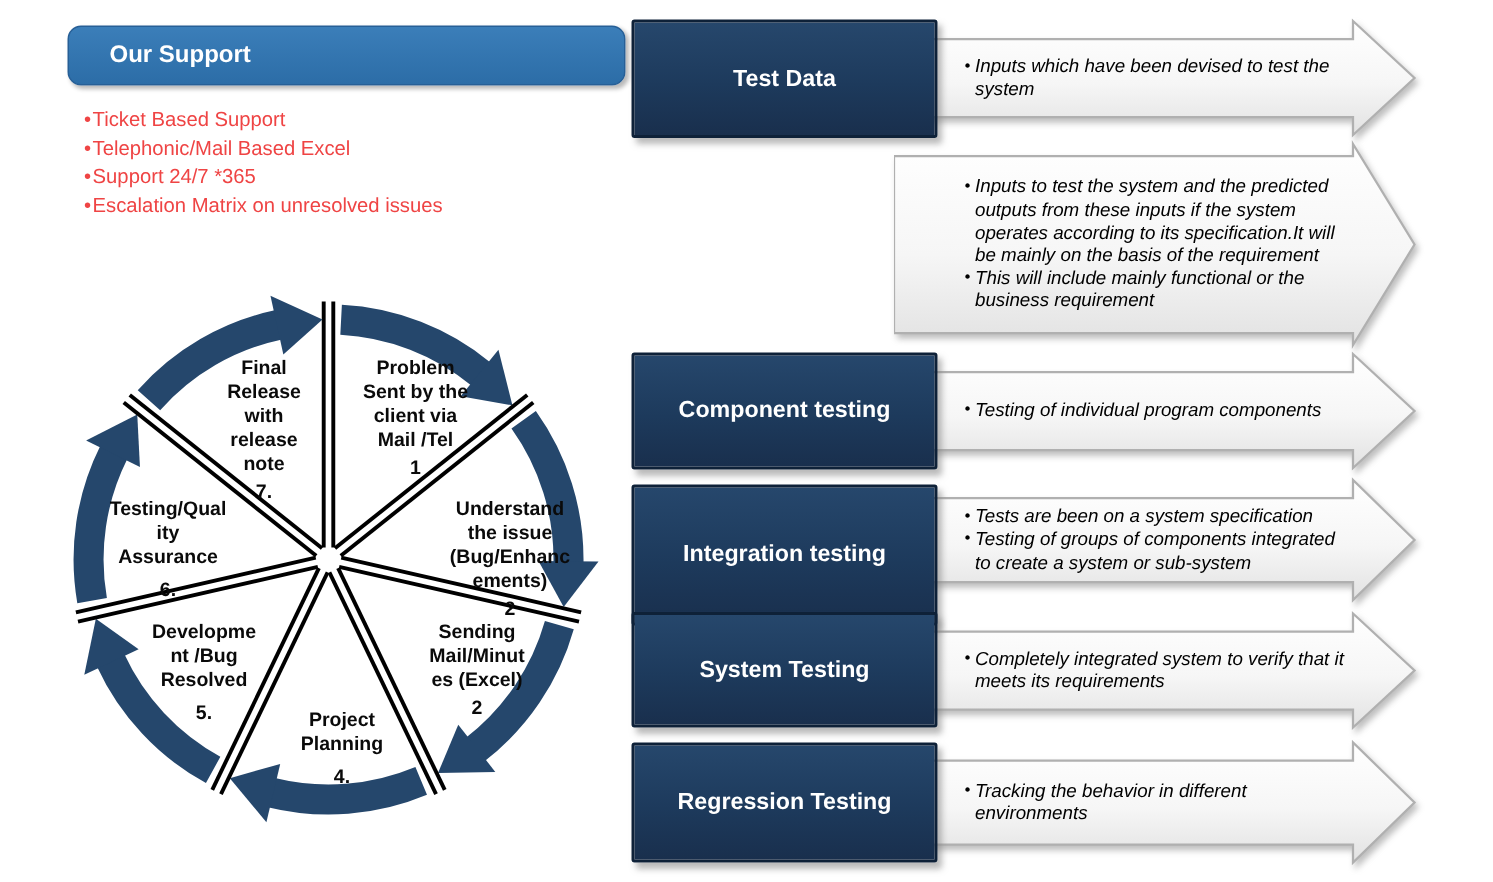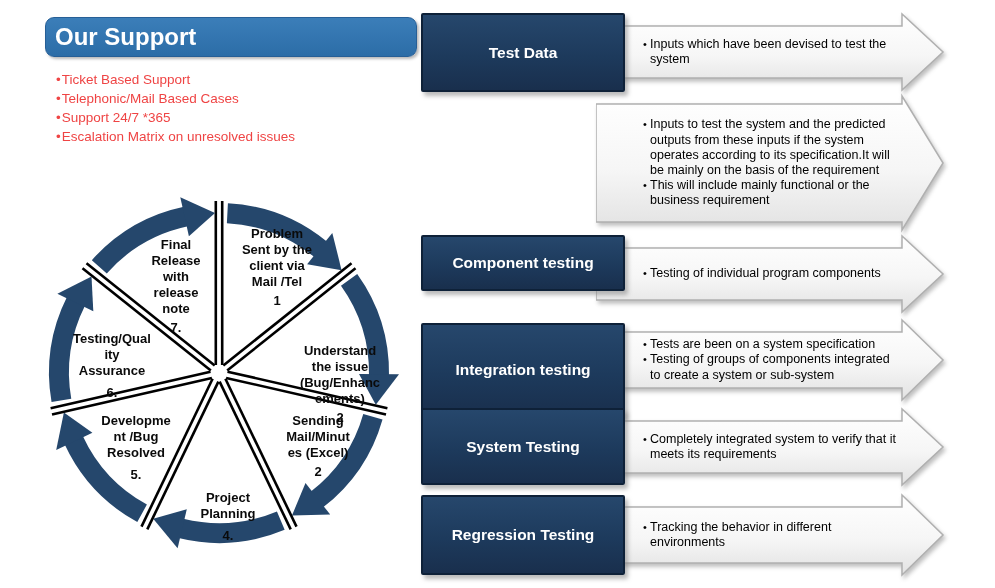--- a/index.html
+++ b/index.html
@@ -3,21 +3,21 @@
 <meta charset="utf-8">
 <style>
   html,body{margin:0;padding:0;background:#ffffff;}
   .slide{position:relative;width:995px;height:588px;background:#ffffff;overflow:hidden;
          font-family:"Liberation Sans",sans-serif;}
 
   
   .title-bar{position:absolute;left:45px;top:17px;width:370px;height:38px;
     background:linear-gradient(#3b7eb9,#2c6da7);border:1px solid #275f96;border-radius:9px;
     box-shadow:2px 2px 3px rgba(0,0,0,.28);display:flex;align-items:center;}
-  .title-bar span{color:#ffffff;font-size:24px;font-weight:bold;padding-left:9px;}
+  .title-bar span{color:#ffffff;font-size:16px;font-weight:bold;padding-left:27px;}
 
   .support-bullets{position:absolute;left:56px;top:70px;width:360px;
     font-size:13.5px;line-height:19px;color:#ef4444;}
   .sb::before{content:"\2022";margin-right:1px;}
 
   
   #cycle-ring{position:absolute;left:30px;top:180px;}
   .seg{position:absolute;text-align:center;color:#0a0a0a;}
   .seg-label{font-size:13px;line-height:16px;font-weight:bold;white-space:pre-line;}
   .seg-num{font-size:13px;font-weight:bold;margin-top:3px;}
@@ -28,21 +28,21 @@
     filter:drop-shadow(2px 3px 2px rgba(110,110,110,.45));}
   .rarrow polygon{fill:url(#agrad);stroke:#b0b0b0;stroke-width:1.5;}
   .rbox{position:absolute;left:421px;width:204px;z-index:2;
     background:linear-gradient(#26476c,#1d3a5c 55%,#192f4d);
     border:2px solid #0e2138;border-radius:2px;
     box-shadow:3px 4px 4px rgba(130,130,130,.55);
     display:flex;align-items:center;justify-content:center;box-sizing:border-box;}
   .rbox span{color:#ffffff;font-size:15.5px;font-weight:bold;text-align:center;}
   .rtext{position:absolute;left:643px;width:256px;z-index:3;
     display:flex;flex-direction:column;justify-content:center;}
-  .ab{position:relative;padding-left:7px;font-size:12.5px;line-height:15.2px;color:#000;}
+  .ab{position:relative;padding-left:7px;font-size:12.5px;line-height:15.2px;color:#000;font-style:italic;}
   .ab::before{content:"\2022";position:absolute;left:0;top:0;font-size:11px;}
 </style>
 </head>
 <body>
 
 <svg width="1" height="1" style="position:absolute" aria-hidden="true">
   <defs>
     <linearGradient id="agrad" x1="0" y1="0" x2="0" y2="1">
       <stop offset="0" stop-color="#ffffff"></stop>
       <stop offset="0.55" stop-color="#f6f6f6"></stop>
@@ -52,21 +52,21 @@
 </svg>
 
 <div class="slide">
 
   <div class="title-bar">
     <span>Our Support</span>
   </div>
 
   <div class="support-bullets">
     <div class="sb">Ticket Based Support</div>
-    <div class="sb">Telephonic/Mail Based Cases</div>
+    <div class="sb">Telephonic/Mail Based Excel</div>
     <div class="sb">Support 24/7 *365</div>
     <div class="sb">Escalation Matrix on unresolved issues</div>
   </div>
 
   <svg id="cycle-ring" width="390" height="400" viewBox="0 0 390 400">
       <path d="M 197.4 33.2 A 160 160 0 0 1 290.8 69.5" fill="none" stroke="#25476c" stroke-width="20"></path>
       <polygon points="302.3,53.1 277.1,84.2 311.6,90.2" fill="#25476c"></polygon>
       <line x1="185.8" y1="185.0" x2="185.8" y2="21.0" stroke="#000" stroke-width="2.6"></line>
       <line x1="192.2" y1="185.0" x2="192.2" y2="21.0" stroke="#000" stroke-width="2.6"></line>
       <path d="M 319.1 99.9 A 160 160 0 0 1 349.0 195.6" fill="none" stroke="#25476c" stroke-width="20"></path>
@@ -88,41 +88,41 @@
       <path d="M 31.4 220.4 A 160 160 0 0 1 46.0 121.3" fill="none" stroke="#25476c" stroke-width="20"></path>
       <polygon points="27.4,113.7 63.3,131.3 61.5,96.4" fill="#25476c"></polygon>
       <line x1="181.9" y1="197.9" x2="22.0" y2="234.4" stroke="#000" stroke-width="2.6"></line>
       <line x1="180.5" y1="191.7" x2="20.6" y2="228.2" stroke="#000" stroke-width="2.6"></line>
       <path d="M 69.3 86.8 A 160 160 0 0 1 155.9 36.5" fill="none" stroke="#25476c" stroke-width="20"></path>
       <polygon points="150.3,17.2 158.9,56.3 185.0,33.0" fill="#25476c"></polygon>
       <line x1="180.8" y1="190.5" x2="52.5" y2="88.3" stroke="#000" stroke-width="2.6"></line>
       <line x1="184.7" y1="185.5" x2="56.5" y2="83.3" stroke="#000" stroke-width="2.6"></line>
     </svg>
 
-  <div class="seg" style="left:224px;top:226px;width:106px">
+  <div class="seg" style="left:224px;top:237px;width:106px">
     <div class="seg-label">Problem
 Sent by the
 client via
 Mail /Tel</div>
     <div class="seg-num">1</div>
   </div>
-  <div class="seg" style="left:278px;top:343px;width:124px">
+  <div class="seg" style="left:278px;top:331px;width:124px">
     <div class="seg-label">Understand
 the issue
 (Bug/Enhanc
 ements)</div>
     <div class="seg-num">2</div>
   </div>
   <div class="seg" style="left:262px;top:413px;width:112px">
     <div class="seg-label">Sending
 Mail/Minut
 es (Excel)</div>
     <div class="seg-num">2</div>
   </div>
-  <div class="seg" style="left:176px;top:490px;width:104px">
+  <div class="seg" style="left:176px;top:472px;width:104px">
     <div class="seg-label">Project
 Planning</div>
     <div class="seg-num mt6">4.</div>
   </div>
   <div class="seg" style="left:80px;top:413px;width:112px">
     <div class="seg-label">Developme
 nt /Bug
 Resolved</div>
     <div class="seg-num mt6">5.</div>
   </div>
@@ -156,21 +156,21 @@
   <svg class="rarrow" style="top:405px" width="352" height="84" viewBox="0 0 352 84">
       <polygon points="0,16 306,16 306,4 347,42 306,80 306,68 0,68"></polygon>
     </svg>
   <svg class="rarrow" style="top:491px" width="352" height="88" viewBox="0 0 352 88">
       <polygon points="0,16 306,16 306,4 347,44 306,84 306,72 0,72"></polygon>
     </svg>
 
   <div class="rbox" style="top:13px;height:79px">
       <span>Test Data</span>
     </div>
-  <div class="rbox" style="top:235px;height:56px">
+  <div class="rbox" style="top:235px;height:78px">
       <span>Component testing</span>
     </div>
   <div class="rbox" style="top:323px;height:94px">
       <span>Integration testing</span>
     </div>
   <div class="rbox" style="top:408px;height:77px">
       <span>System Testing</span>
     </div>
   <div class="rbox" style="top:495px;height:80px">
       <span>Regression Testing</span>

